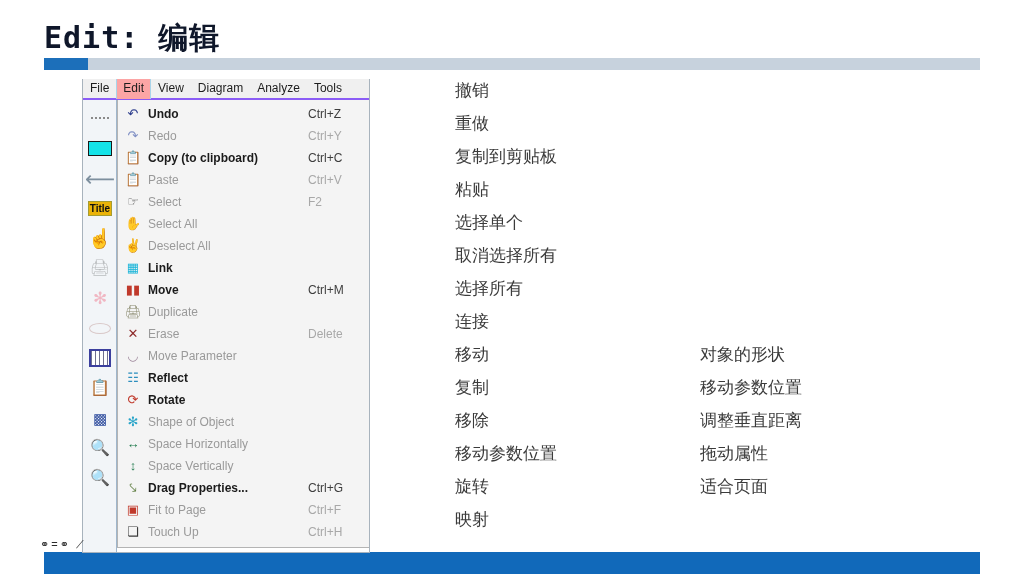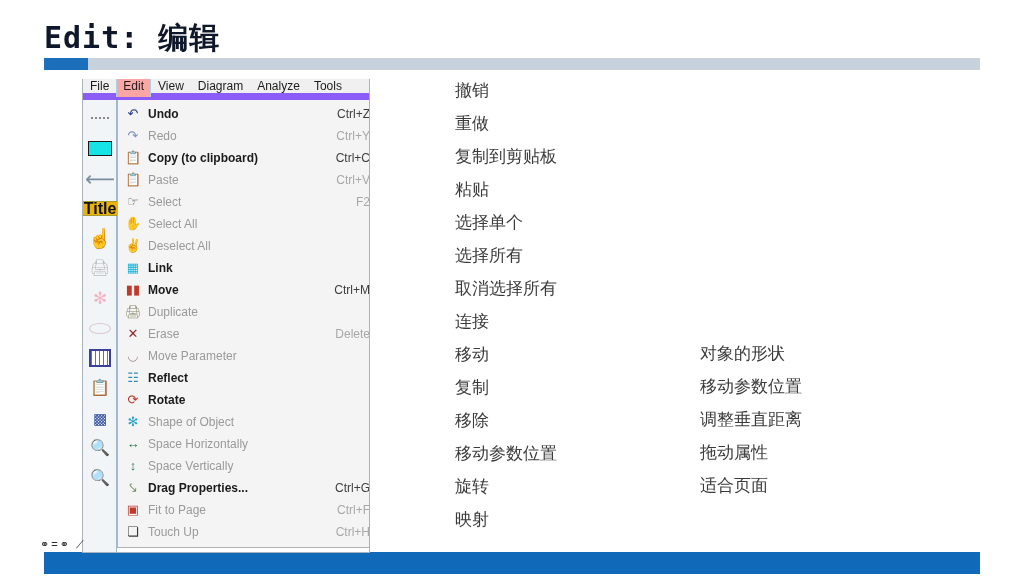--- a/index.html
+++ b/index.html
@@ -59,21 +59,21 @@
     border-top: none;
     overflow: hidden;
   }
 
   
   .menubar {
     position: absolute;
     left: 0; top: 0;
     width: 288px; height: 21px;
     background: #f0f0f0;
-    border-bottom: 7px solid #8b5cf6;
+    border-bottom: 2px solid #8b5cf6;
     display: flex;
     align-items: center;
   }
   .menubar-item {
     font-size: 12px;
     color: #1c1c1c;
     padding: 3px 7px 4px 7px;
     white-space: nowrap;
     line-height: 14px;
   }
@@ -105,21 +105,21 @@
   }
   .sw-cyan {
     width: 24px; height: 15px;
     background: #15e3e8;
     border: 1px solid #1a1a1a;
   }
   .arrow-left { font-size: 21px; color: #7d8f9e; line-height: 1; }
   .title-chip {
     background: #eab308;
     border: 1px solid #a59d33;
-    font-size: 16px;
+    font-size: 10px;
     font-weight: bold;
     color: #111;
     padding: 0 1px;
     line-height: 13px;
   }
   .ic { font-size: 16px; line-height: 1; }
   .ic-hand { color: #cfd6dc; font-size: 19px; }
   .ic-grid {
     width: 22px; height: 18px;
     border: 2px solid #3b3f9e;
@@ -164,21 +164,21 @@
     font-size: 12px;
     line-height: 14px;
     white-space: nowrap;
     flex: 1 1 auto;
   }
   .dd-key {
     font-size: 12px;
     line-height: 14px;
     white-space: nowrap;
     padding-right: 0;
-    text-align: right;
+    text-align: left;
     width: 62px;
     flex: 0 0 62px;
   }
   .en { color: #1b1b1b; font-weight: bold; }
   .dis { color: #9a9a9a; font-weight: normal; }
   .key-en { color: #3d3d3d; }
   .key-dis { color: #a8a8a8; }
 
   
   .g-undo   { color: #2c3c8c; }
@@ -219,21 +219,21 @@
   }
 
   
   .cn-col {
     position: absolute;
     font-size: 17px;
     color: #3b3b3b;
     line-height: 33px;
   }
   .cn-col.left  { left: 455px; top: 74px; }
-  .cn-col.right { left: 700px; top: 338px; font-family: Liberation Mono, monospace; }
+  .cn-col.right { left: 700px; top: 338px; }
   .cn-row { height: 33px; white-space: nowrap; }
 </style>
 </head>
 <body>
 
 <div id="slide">
 
   <div class="slide-title">Edit: 编辑</div>
 
   <div class="rule-wrap">
@@ -423,22 +423,22 @@
   </div>
 
   <div class="bottom-glyphs">⚭=⚭   ⟋</div>
 
   <div class="cn-col left">
     <div class="cn-row">撤销</div>
     <div class="cn-row">重做</div>
     <div class="cn-row">复制到剪贴板</div>
     <div class="cn-row">粘贴</div>
     <div class="cn-row">选择单个</div>
+    <div class="cn-row">取消选择所有</div>
     <div class="cn-row">选择所有</div>
-    <div class="cn-row">取消选择所有</div>
     <div class="cn-row">连接</div>
     <div class="cn-row">移动</div>
     <div class="cn-row">复制</div>
     <div class="cn-row">移除</div>
     <div class="cn-row">移动参数位置</div>
     <div class="cn-row">旋转</div>
     <div class="cn-row">映射</div>
   </div>
 
   <div class="cn-col right">

